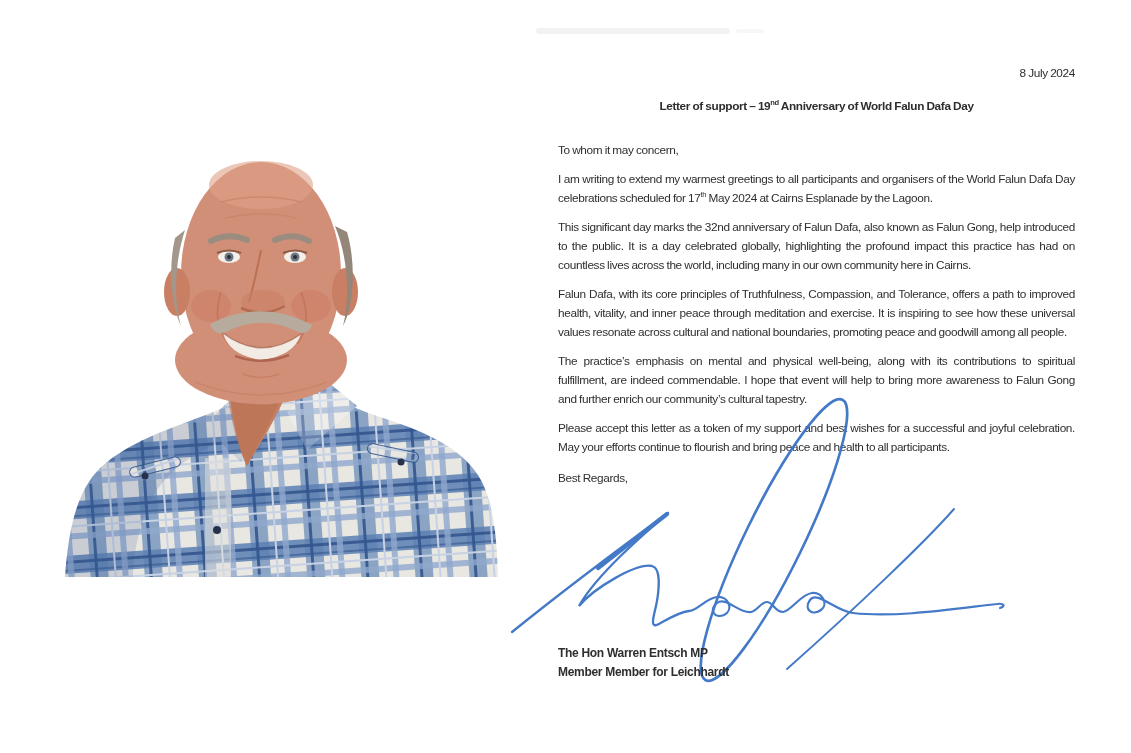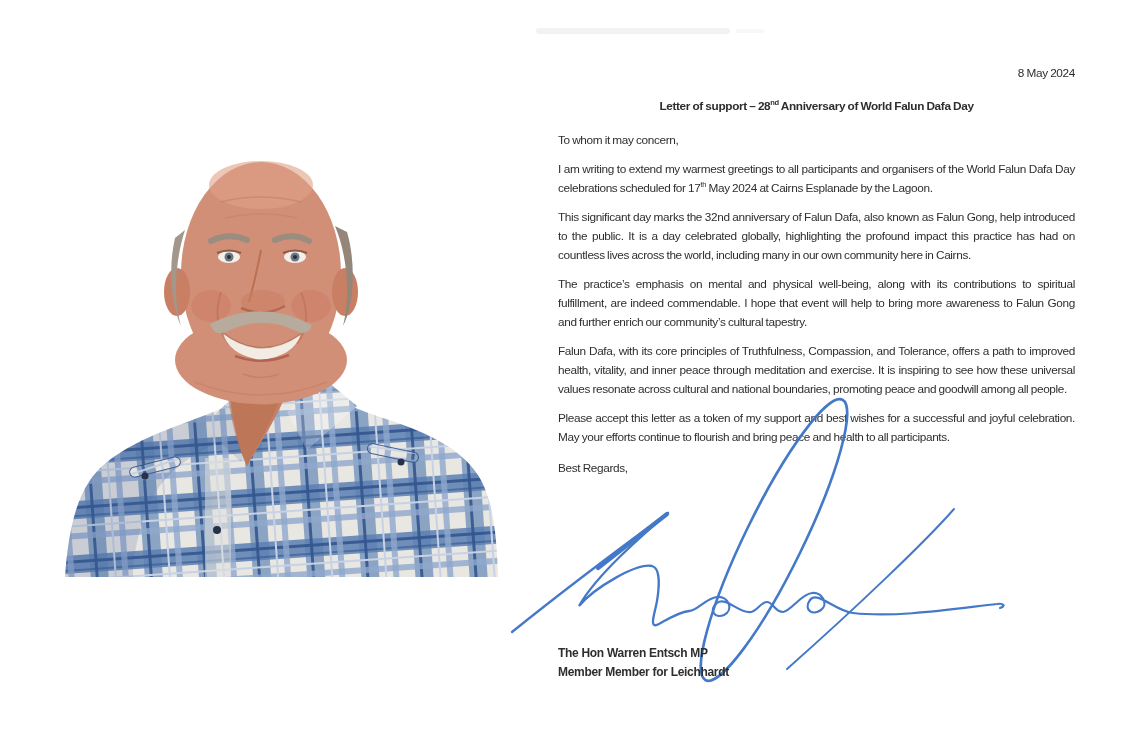--- a/index.html
+++ b/index.html
@@ -11,21 +11,21 @@
     background:#f2f2f2;border-radius:3px;}
   .redaction-bar-tail{position:absolute;left:736px;top:29px;width:28px;height:4px;
     background:#f7f7f7;border-radius:2px;}
   .portrait{position:absolute;left:45px;top:10px;width:468px;height:567px;}
   .letter{
     position:absolute;left:558px;top:58px;width:517px;
     font-size:11.8px;line-height:19px;letter-spacing:-0.35px;word-spacing:-0.5px;
   }
   .letter .date{margin:6px 0 0;text-align:right;}
   .letter .subject{margin:14px 0 0;text-align:center;font-weight:bold;}
-  .letter .salutation{margin:15px 0 0;}
+  .letter .salutation{margin:25px 0 0;}
   .letter p{margin:10px 0 0;text-align:justify;}
   .letter .closing{margin:12px 0 1px;text-align:left;}
   sup{font-size:7.5px;vertical-align:super;line-height:0;text-align:center;}
   .signature-svg{position:absolute;left:500px;top:386px;width:515px;height:314px;
     pointer-events:none;}
   .signatory{position:absolute;left:558px;top:636px;font-size:12px;font-weight:bold;
     line-height:19px;letter-spacing:-0.3px;margin-top:8px;}
 </style>
 </head>
 <body>
@@ -122,27 +122,27 @@
         <path d="M178 323 Q216 352 256 324" stroke="#9c5a43" stroke-width="1.5" fill="none" opacity="0.6"></path>
         <path d="M190 346 Q216 356 244 345" stroke="#b06550" stroke-width="2.5" fill="none"></path>
       </g>
 
       <path d="M198 364 Q216 371 234 364" stroke="#bd7258" stroke-width="1.5" fill="none" opacity="0.5"></path>
       <path d="M150 372 Q216 398 282 372" stroke="#bd7258" stroke-width="1.5" fill="none" opacity="0.35"></path>
     </g>
   </svg>
 
   <div class="letter">
-    <div class="date">8 May 2024</div>
-    <div class="subject"><span>Letter of support – 28</span><sup>nd</sup><span> Anniversary of World Falun Dafa Day</span></div>
+    <div class="date">8 July 2024</div>
+    <div class="subject"><span>Letter of support – 19</span><sup>nd</sup><span> Anniversary of World Falun Dafa Day</span></div>
     <p class="salutation">To whom it may concern,</p>
     <p><span>I am writing to extend my warmest greetings to all participants and organisers of the World Falun Dafa Day celebrations scheduled for 17</span><sup>th</sup><span> May 2024 at Cairns Esplanade by the Lagoon.</span></p>
     <p>This significant day marks the 32nd anniversary of Falun Dafa, also known as Falun Gong, help introduced to the public. It is a day celebrated globally, highlighting the profound impact this practice has had on countless lives across the world, including many in our own community here in Cairns.</p>
+    <p>Falun Dafa, with its core principles of Truthfulness, Compassion, and Tolerance, offers a path to improved health, vitality, and inner peace through meditation and exercise. It is inspiring to see how these universal values resonate across cultural and national boundaries, promoting peace and goodwill among all people.</p>
     <p>The practice’s emphasis on mental and physical well-being, along with its contributions to spiritual fulfillment, are indeed commendable. I hope that event will help to bring more awareness to Falun Gong and further enrich our community’s cultural tapestry.</p>
-    <p>Falun Dafa, with its core principles of Truthfulness, Compassion, and Tolerance, offers a path to improved health, vitality, and inner peace through meditation and exercise. It is inspiring to see how these universal values resonate across cultural and national boundaries, promoting peace and goodwill among all people.</p>
     <p>Please accept this letter as a token of my support and best wishes for a successful and joyful celebration. May your efforts continue to flourish and bring peace and health to all participants.</p>
     <p class="closing">Best Regards,</p>
   </div>
 
   <svg class="signature-svg" viewBox="500 386 515 314" xmlns="http://www.w3.org/2000/svg">
     <g fill="none" stroke-linecap="round" opacity="0.95" stroke="#3a72c6">
       <path d="M512 632 C548 603 612 554 668 513" stroke-width="2.3"></path>
       <path d="M598 568 L667 514" stroke-width="4.2"></path>
       <path d="M668 513 C646 532 597 574 579 606 C594 588 636 563 652 566 C661 568 659 589 657 601 C655 613 648 630 659 624 C668 619 679 612 689 611" stroke-width="2.3"></path>
       <path d="M689 611 C697 611 706 598 717 597 C729 596 734 610 724 615 C715 619 708 610 717 603 C726 596 739 614 751 612 C757 611 761 602 767 602 C773 602 775 612 783 612 C791 611 801 594 812 593 C822 592 829 604 821 610 C813 616 803 610 810 600 C817 590 835 611 853 613 C896 618 953 609 997 604 C1004 603 1006 606 1000 608" stroke-width="2.2"></path>

